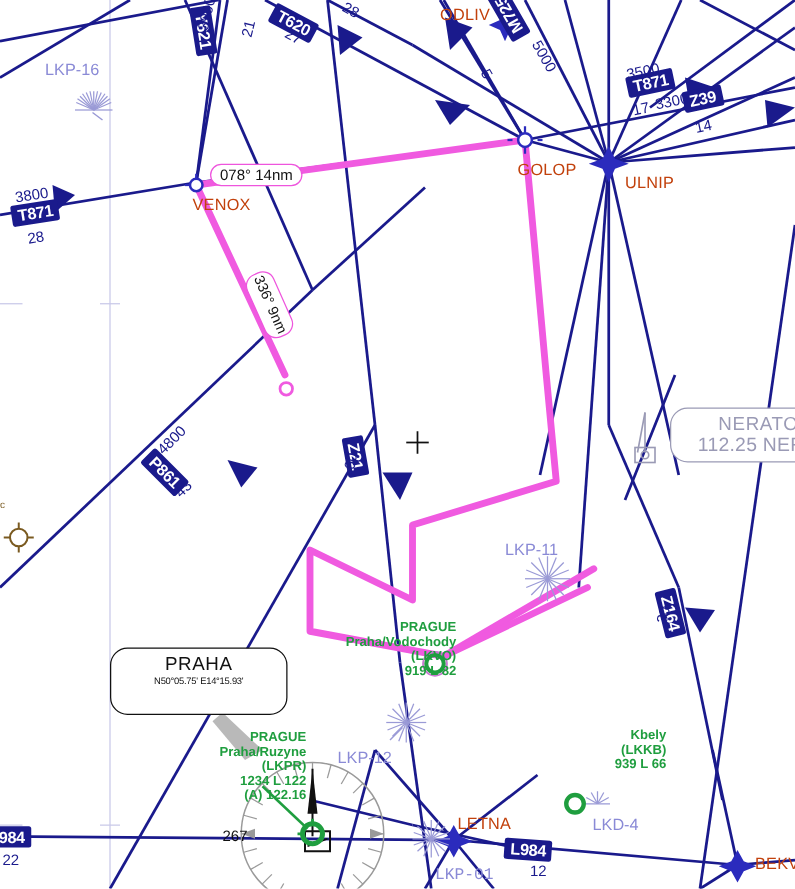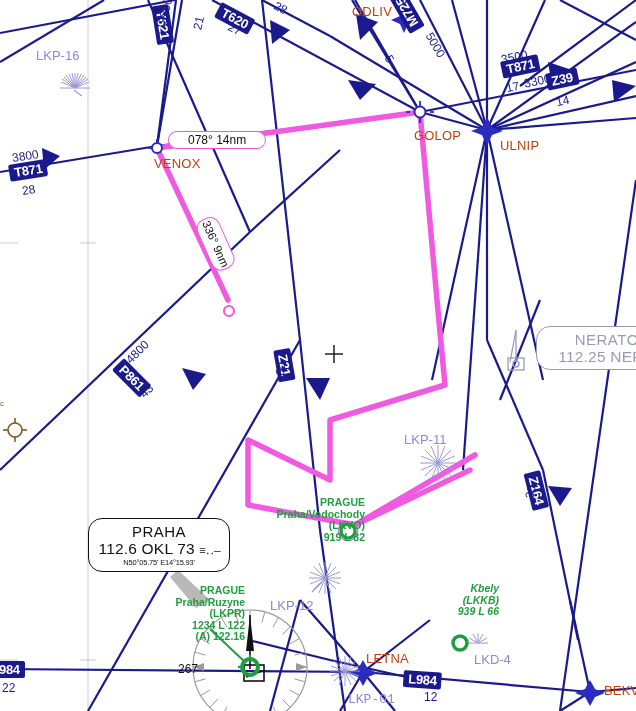--- a/index.html
+++ b/index.html
@@ -19,21 +19,21 @@
   .apt{position:absolute;color:#1f9e3f;font-size:10.5px;font-weight:bold;text-align:right;line-height:11.5px;}
   .navbox{position:absolute;border:1.6px solid #111111;border-radius:14px;background:#ffffff;
           text-align:center;color:#111111;}
   .navbox .t1{font-size:15px;font-weight:normal;letter-spacing:0.5px;}
   .navbox .t2{font-size:15.5px;font-weight:normal;letter-spacing:0.2px;}
   .navbox .t3{font-size:7.5px;letter-spacing:-0.2px;}
   .navbox.grey{border-color:#9a9ab5;color:#9a9ab5;}
   .navbox.grey .t1,.navbox.grey .t2{color:#9a9ab5;}
 
   .rtlabel{position:absolute;border:1.5px solid #ee55dd;border-radius:11px;background:#ffffff;
-           color:#111111;font-size:12px;padding:1px 19px;white-space:nowrap;}
+           color:#111111;font-size:12px;padding:1px 7px;white-space:nowrap;}
   .rtlabel.vert{font-size:11.5px;padding:5px 2px;border-radius:10px;}
   .radial{position:absolute;color:#111111;font-size:12px;}
   .tick{position:absolute;color:#7a5a20;font-size:8px;}
 </style>
 </head>
 <body>
 
 <div id="chart">
 
   <svg class="layer">
@@ -393,32 +393,28 @@
   </div>
 
   <div class="apt" style="left:135px;top:585px;width:110px;">
     <div>PRAGUE</div>
     <div>Praha/Ruzyne</div>
     <div>(LKPR)</div>
     <div>1234 L 122</div>
     <div>(A) 122.16</div>
   </div>
 
-  <div class="apt" style="left:391px;top:583px;width:108px;font-style:italic;">
+  <div class="apt" style="left:425px;top:583px;width:108px;">
     <div>Kbely</div>
     <div>(LKKB)</div>
     <div>939 L 66</div>
   </div>
 
   <div class="navbox" style="left:88px;top:518px;width:140px;height:48px;padding-top:4px;">
     <div class="t1">PRAHA</div>
-    <div class="t2">
-      <span>112.6 OKL 73</span>
-      <span style="font-family:'Liberation Mono',monospace;font-size:11px;letter-spacing:-1px;">≡․․—</span>
-    </div>
     <div class="t3">N50°05.75' E14°15.93'</div>
   </div>
 
   <div class="navbox grey" style="left:536px;top:326px;width:150px;height:38px;padding-top:4px;">
     <div class="t1">NERATOV</div>
     <div class="t2">112.25 NER 59</div>
   </div>
 
   <div class="rtlabel" style="left:168px;top:131px;">078° 14nm</div>
   <div class="rtlabel vert" style="left:188px;top:232px;transform:rotate(66deg);transform-origin:center center;">336° 9nm</div>

